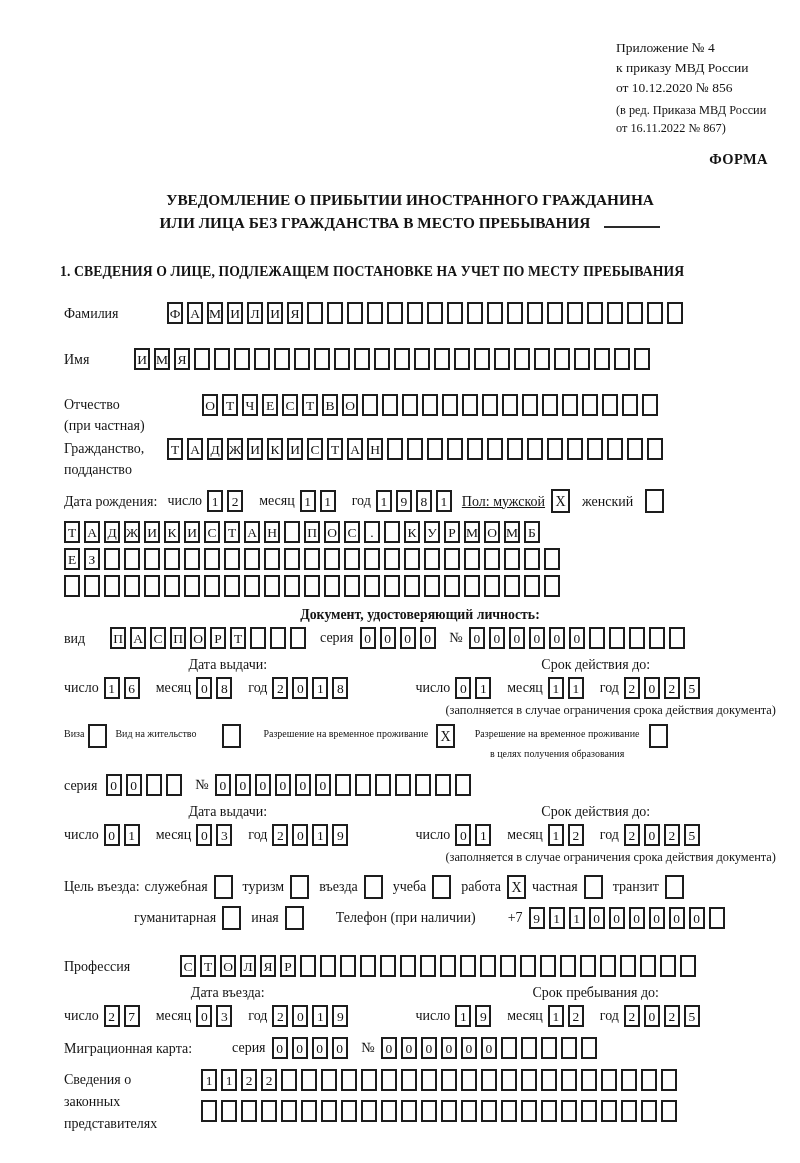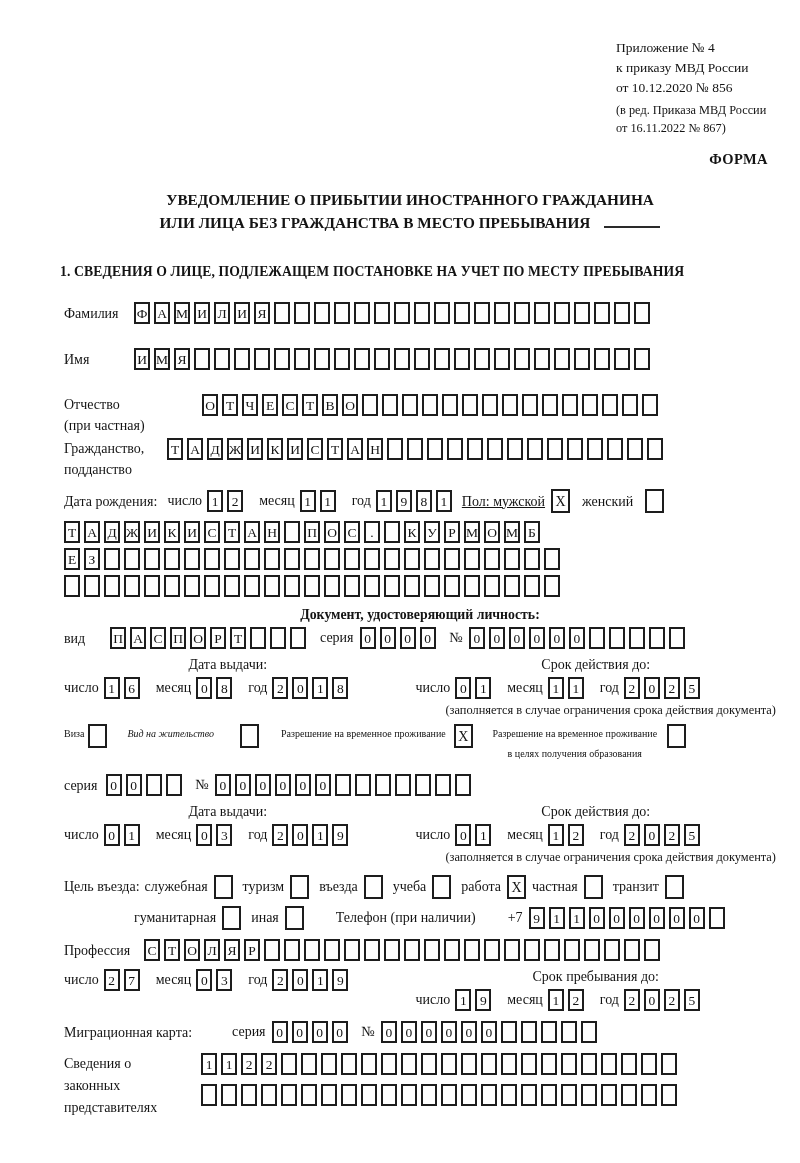--- a/index.html
+++ b/index.html
@@ -74,21 +74,21 @@
 
   <div class="forma">ФОРМА</div>
 
   <div class="title">
     <div>УВЕДОМЛЕНИЕ О ПРИБЫТИИ ИНОСТРАННОГО ГРАЖДАНИНА</div>
     <div><span>ИЛИ ЛИЦА БЕЗ ГРАЖДАНСТВА В МЕСТО ПРЕБЫВАНИЯ</span><span class="title-underline"></span></div>
   </div>
 
   <div class="section-heading">1. СВЕДЕНИЯ О ЛИЦЕ, ПОДЛЕЖАЩЕМ ПОСТАНОВКЕ НА УЧЕТ ПО МЕСТУ ПРЕБЫВАНИЯ</div>
 
-  <div class="frow" style="margin-top:22px;">
+  <div class="frow" style="margin-top:22px;gap:33px;">
     <span class="flabel w70">Фамилия</span>
     <span class="cells">
         <span class="cell">Ф</span>
         <span class="cell">А</span>
         <span class="cell">М</span>
         <span class="cell">И</span>
         <span class="cell">Л</span>
         <span class="cell">И</span>
         <span class="cell">Я</span>
         <span class="cell"></span>
@@ -407,21 +407,21 @@
     </div>
   </div>
   <div class="note-right">(заполняется в случае ограничения срока действия документа)</div>
 
 
   <div class="opts-row">
     <div class="opt">
       <span class="opt-text">Виза</span>
       <span class="cb" style="margin-left:4px;"></span>
     </div>
-    <div class="opt" style="margin-left:20px;font-style:italic;">
+    <div class="opt" style="margin-left:8px;">
       <span class="opt-text">Вид на жительство</span>
       <span class="cb" style="margin-left:26px;"></span>
     </div>
     <div class="opt" style="margin-left:22px;">
       <span class="opt-text opt-center" style="max-width:180px;">Разрешение на временное проживание</span>
       <span class="cb">X</span>
     </div>
     <div class="opt" style="margin-left:18px;">
       <span class="opt-text opt-center" style="max-width:168px;">Разрешение на временное проживание в целях получения образования</span>
       <span class="cb"></span>
@@ -534,21 +534,21 @@
         <span class="cell">0</span>
         <span class="cell">0</span>
         <span class="cell">0</span>
         <span class="cell">0</span>
         <span class="cell">0</span>
         <span class="cell">0</span>
         <span class="cell"></span>
       </span>
   </div>
 
-  <div class="frow" style="margin-top:9px;">
+  <div class="frow" style="margin-top:25px;gap:36px;">
     <span class="flabel w80">Профессия</span>
     <span class="cells">
         <span class="cell">С</span>
         <span class="cell">Т</span>
         <span class="cell">О</span>
         <span class="cell">Л</span>
         <span class="cell">Я</span>
         <span class="cell">Р</span>
         <span class="cell"></span>
         <span class="cell"></span>
@@ -568,20 +568,21 @@
         <span class="cell"></span>
         <span class="cell"></span>
         <span class="cell"></span>
         <span class="cell"></span>
         <span class="cell"></span>
       </span>
   </div>
 
   <div class="dates">
     <div class="dg-left">
+      <div class="dheading">Дата въезда:</div>
       <div class="drow">
         <span class="dlabel">число</span>
         <span class="cells">
             <span class="cell">2</span>
             <span class="cell">7</span>
           </span>
         <span class="dlabel dgap">месяц</span>
         <span class="cells">
             <span class="cell">0</span>
             <span class="cell">3</span>

